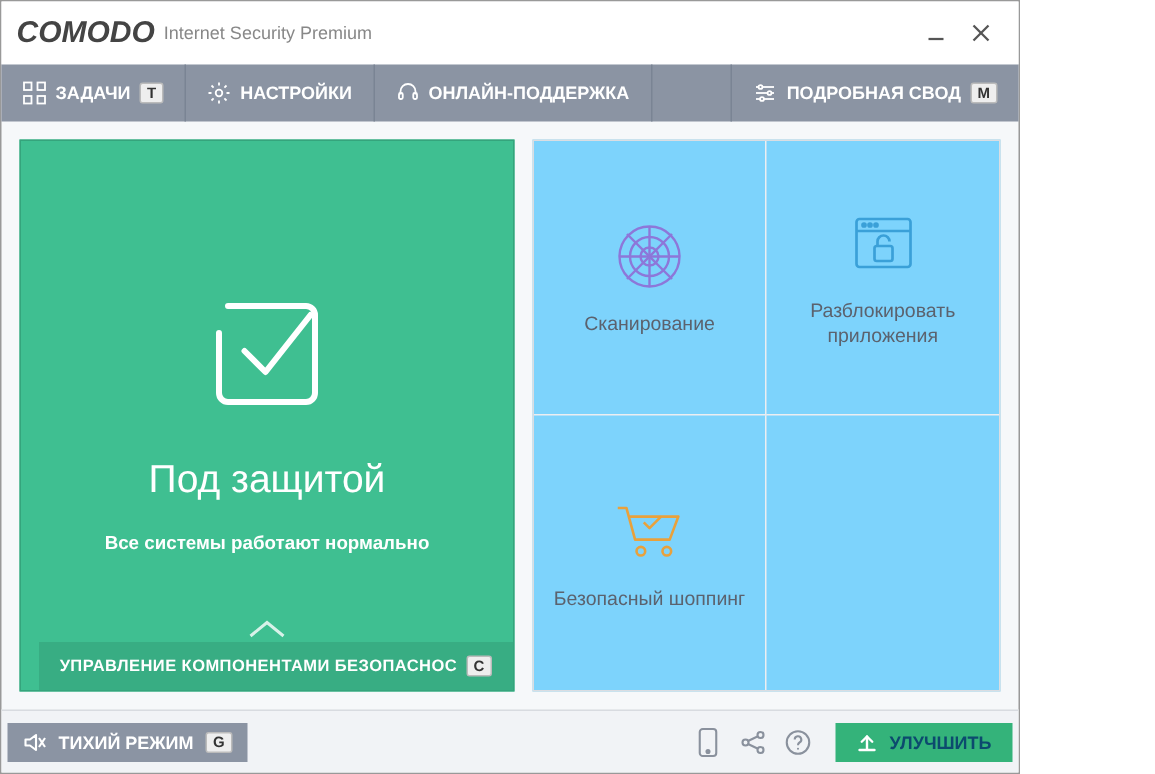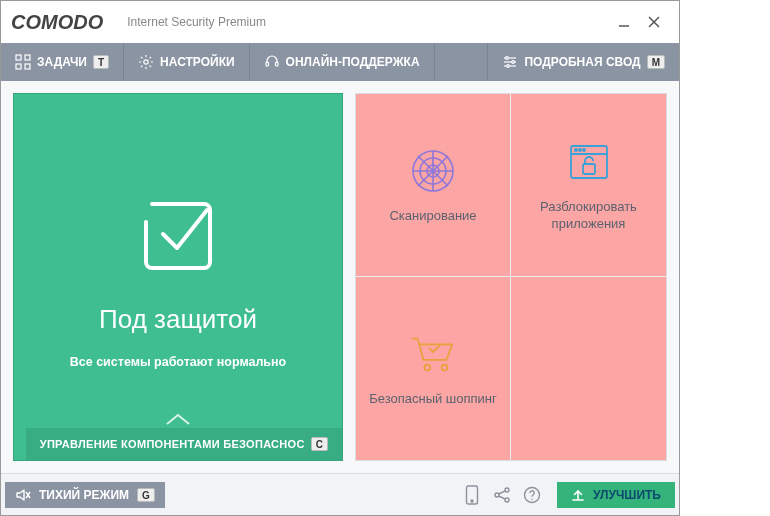--- a/index.html
+++ b/index.html
@@ -2,21 +2,21 @@
 <html><head>
 <meta charset="utf-8">
 <style>
   * { box-sizing: border-box; margin: 0; padding: 0; }
   body { font-family: "Segoe UI", Arial, sans-serif; background: #fff; width: 770px; height: 516px; overflow: hidden; }
   .window { width: 680px; height: 516px; border: 1px solid #999; background: #f6f8fa; display: flex; flex-direction: column; }
 
   
   .titlebar { height: 42px; display: flex; align-items: center; padding: 0 10px; background: #fff; }
   .logo { font-family: Arial, sans-serif; font-weight: bold; font-style: italic; font-size: 20px; letter-spacing: 0px; color: #444; }
-  .subtitle { font-size: 12px; color: #888; margin-left: 24px; }
+  .subtitle { font-size: 12px; color: #888; margin-left: 6px; }
   .titlebar-spacer { flex: 1; }
   .titlebar-btn { width: 30px; height: 30px; display: flex; align-items: center; justify-content: center; color: #555; cursor: pointer; }
 
   
   .toolbar { height: 38px; background: #8b94a3; display: flex; align-items: stretch; color: #fff; font-size: 12px; font-weight: 600; }
   .tool-item { display: flex; align-items: center; gap: 6px; padding: 0 14px; cursor: pointer; border-right: 1px solid #7a8494; }
   .tool-item:first-child { border-left: none; }
   .tool-item .kbd, .right-item .kbd { background: #eee; color: #333; border: 1px solid #bbb; border-radius: 2px; font-size: 10px; font-weight: 700; padding: 0 4px; line-height: 14px; height: 14px; }
   .toolbar .right { margin-left: auto; display: flex; align-items: stretch; }
   .right-item { display: flex; align-items: center; gap: 6px; padding: 0 14px; cursor: pointer; border-left: 1px solid #7a8494; }
@@ -24,21 +24,21 @@
   
   .main { flex: 1; display: flex; gap: 12px; padding: 12px; }
   .status-panel { width: 330px; display: flex; flex-direction: column; }
   .status-card { flex: 1; background: #3fbf91; border: 1px solid #35a47c; position: relative; display: flex; flex-direction: column; align-items: center; justify-content: center; color: #fff; }
   .status-title { font-size: 26px; font-weight: 300; margin-top: 18px; }
   .status-sub { font-size: 12.5px; font-weight: 600; margin-top: 20px; }
   .status-arrow { position: absolute; bottom: 34px; left: 50%; transform: translateX(-50%); opacity: .8; }
   .status-footer { position: absolute; bottom: 0; left: 12px; right: 0; height: 32px; background: #38ad83; display: flex; align-items: center; justify-content: center; gap: 6px; font-size: 11px; font-weight: 700; letter-spacing: .3px; }
   .status-footer .kbd { background: #eee; color: #333; border: 1px solid #bbb; border-radius: 2px; font-size: 10px; font-weight: 700; padding: 0 4px; line-height: 14px; height: 14px; }
 
-  .tiles { flex: 1; border: 1px solid #dadde2; background: #fca5a5; display: grid; grid-template-columns: 1fr 1fr; grid-template-rows: 1fr 1fr; }
+  .tiles { flex: 1; border: 1px solid #dadde2; background: #7dd3fc; display: grid; grid-template-columns: 1fr 1fr; grid-template-rows: 1fr 1fr; }
   .tile { display: flex; flex-direction: column; align-items: center; justify-content: center; gap: 12px; cursor: pointer; position: relative; }
   .tile:nth-child(1), .tile:nth-child(2) { border-bottom: 1px solid #eceef1; }
   .tile:nth-child(1), .tile:nth-child(3) { border-right: 1px solid #eceef1; }
   .tile-label { font-size: 13px; color: #5b626e; text-align: center; line-height: 1.3; }
   .tile-icon { width: 50px; height: 50px; display: flex; align-items: center; justify-content: center; }
 
   
   .bottombar { height: 42px; background: #f1f3f6; border-top: 1px solid #d8dbe0; display: flex; align-items: center; padding: 0 4px; }
   .silent-btn { display: flex; align-items: center; gap: 8px; background: #8b94a3; color: #fff; font-size: 12px; font-weight: 700; padding: 5px 10px; cursor: pointer; }
   .silent-btn .kbd { background: #eee; color: #333; border: 1px solid #bbb; border-radius: 2px; font-size: 10px; font-weight: 700; padding: 0 4px; line-height: 14px; height: 14px; }

